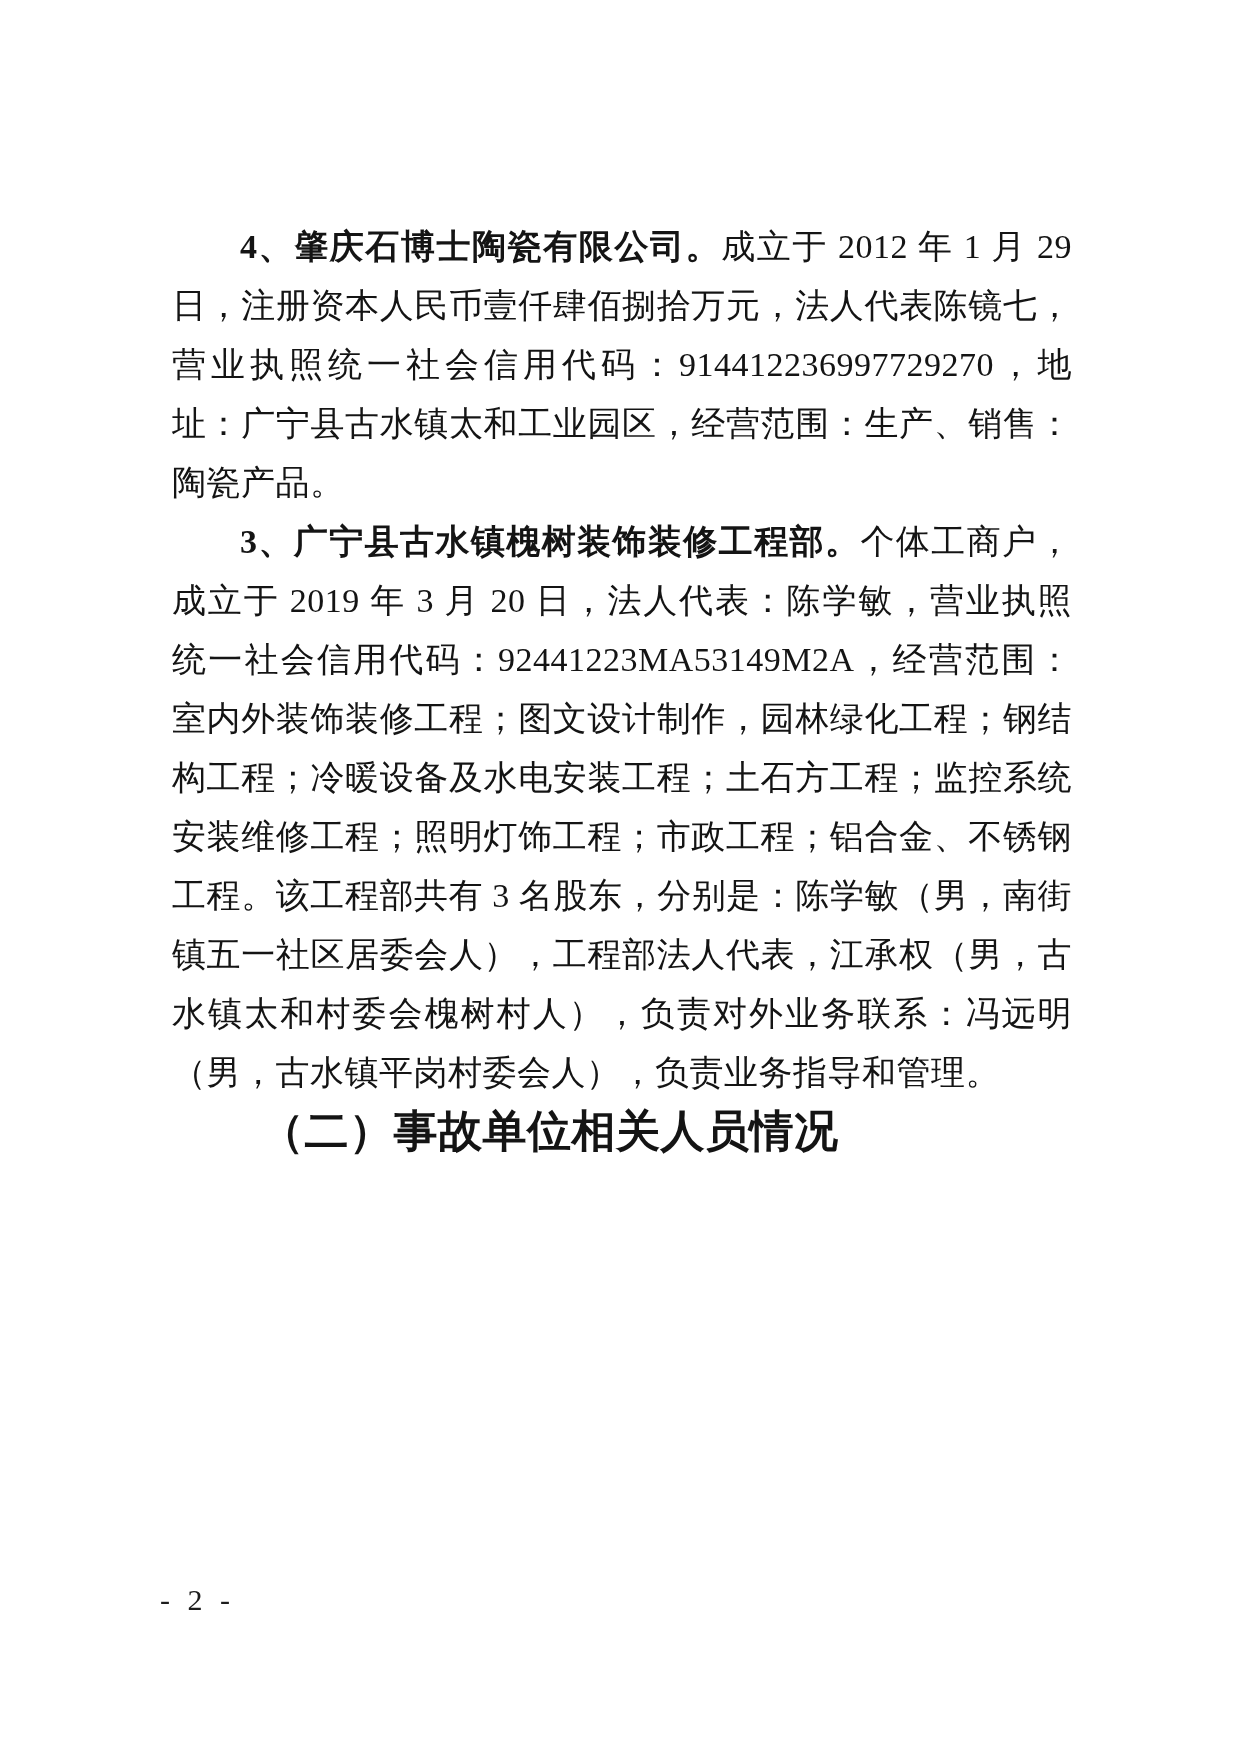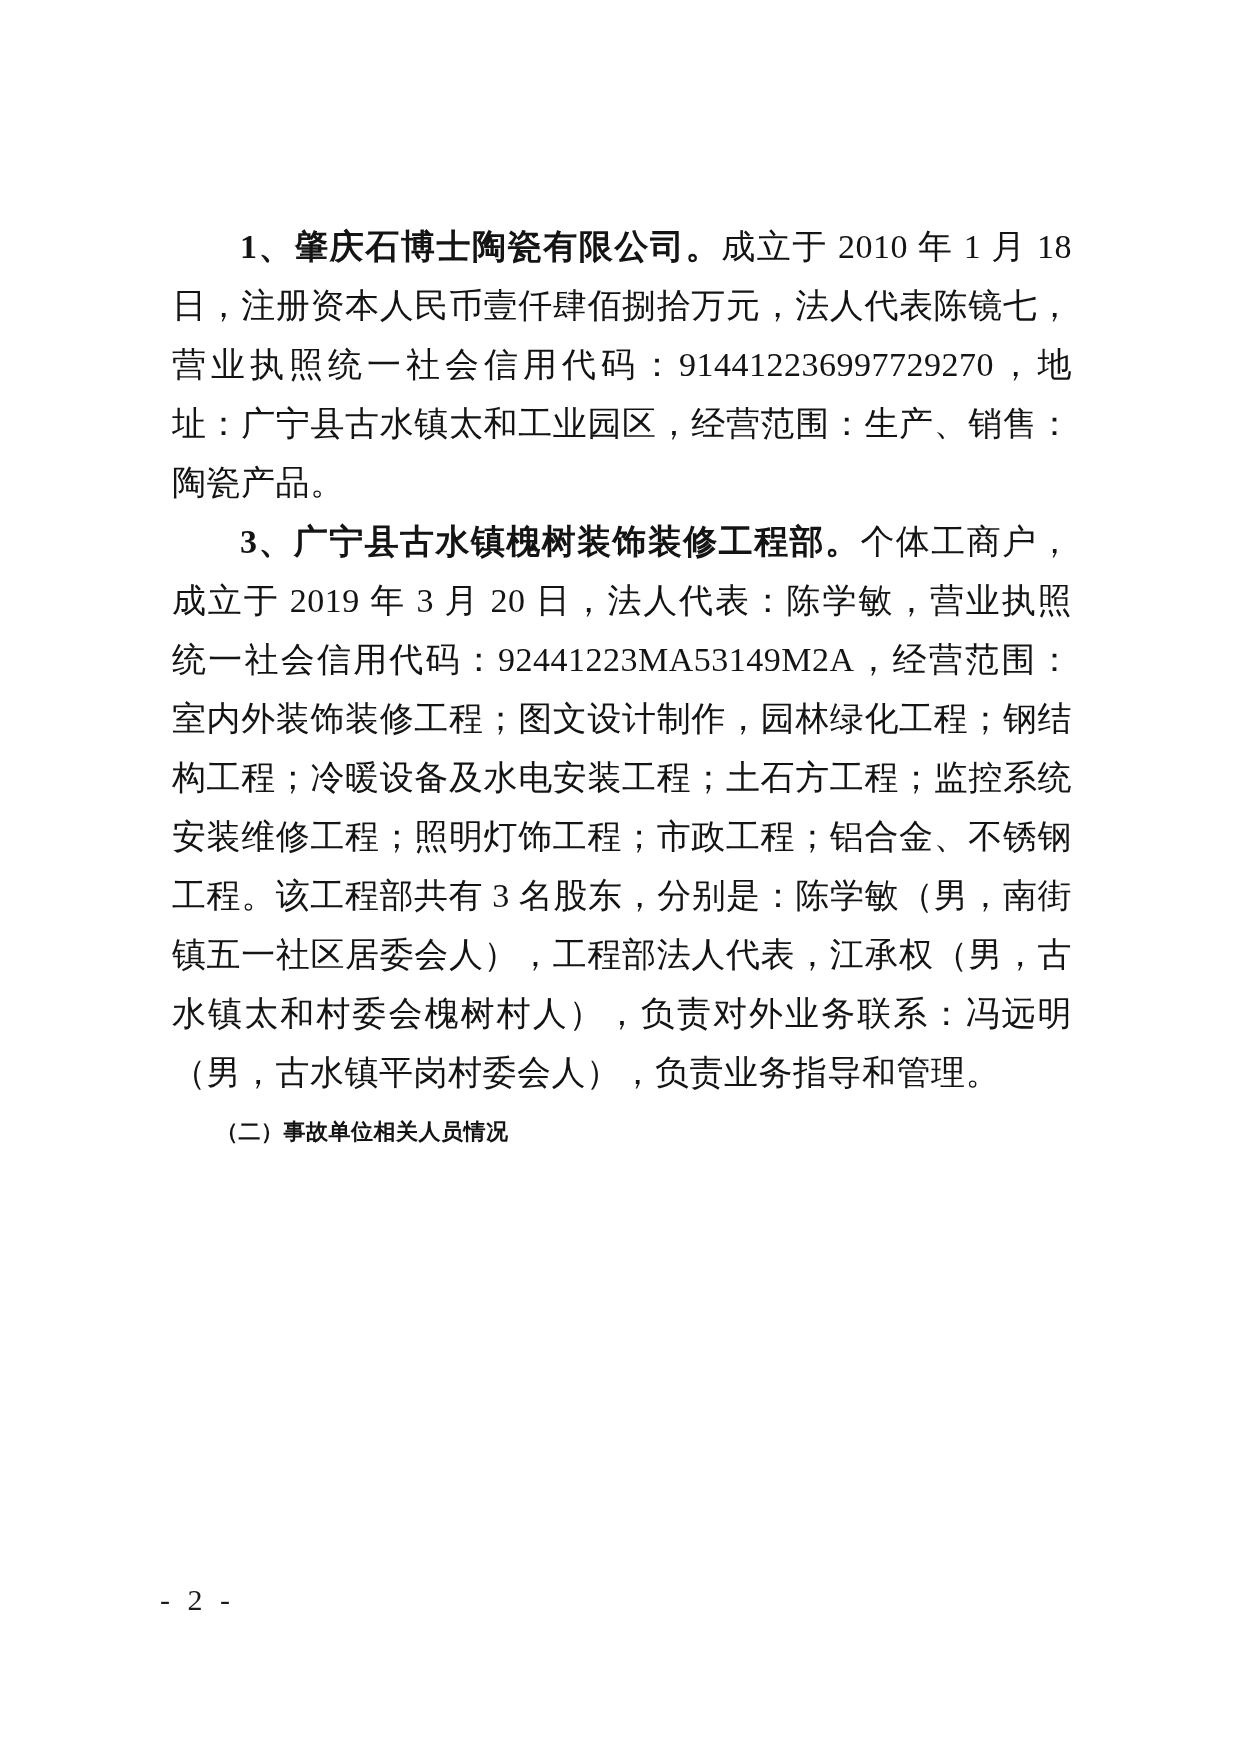--- a/index.html
+++ b/index.html
@@ -36,42 +36,42 @@
     padding: 0;
     text-indent: 2em;
     word-break: break-all;
   }
   .lead {
     font-weight: bold;
   }
   .heading {
     margin: 0;
     padding: 0;
-    font-size: 22px;
+    font-size: 44px;
     line-height: 59px;
     font-weight: bold;
     text-indent: 2em;
   }
   .footer {
     position: absolute;
     left: 160px;
     top: 1582px;
     font-size: 30px;
     line-height: 36px;
     color: #1c1c1c;
     word-spacing: 10px;
   }
 </style>
 </head>
 <body>
 
 <div class="page">
   <div class="content">
 
-    <p class="para"><span class="lead">1、肇庆石博士陶瓷有限公司。</span><span>成立于 2010 年 1 月 18 日，注册资本人民币壹仟肆佰捌拾万元，法人代表陈镜七，营业执照统一社会信用代码：914412236997729270，地址：广宁县古水镇太和工业园区，经营范围：生产、销售：陶瓷产品。</span></p>
+    <p class="para"><span class="lead">4、肇庆石博士陶瓷有限公司。</span><span>成立于 2012 年 1 月 29 日，注册资本人民币壹仟肆佰捌拾万元，法人代表陈镜七，营业执照统一社会信用代码：914412236997729270，地址：广宁县古水镇太和工业园区，经营范围：生产、销售：陶瓷产品。</span></p>
 
     <p class="para"><span class="lead">3、广宁县古水镇槐树装饰装修工程部。</span><span>个体工商户，成立于 2019 年 3 月 20 日，法人代表：陈学敏，营业执照统一社会信用代码：92441223MA53149M2A，经营范围：室内外装饰装修工程；图文设计制作，园林绿化工程；钢结构工程；冷暖设备及水电安装工程；土石方工程；监控系统安装维修工程；照明灯饰工程；市政工程；铝合金、不锈钢工程。该工程部共有 3 名股东，分别是：陈学敏（男，南街镇五一社区居委会人），工程部法人代表，江承权（男，古水镇太和村委会槐树村人），负责对外业务联系：冯远明（男，古水镇平岗村委会人），负责业务指导和管理。</span></p>
 
     <h3 class="heading">（二）事故单位相关人员情况</h3>
 
 
 
   </div>
 
   <div class="footer">- 2 -</div>

